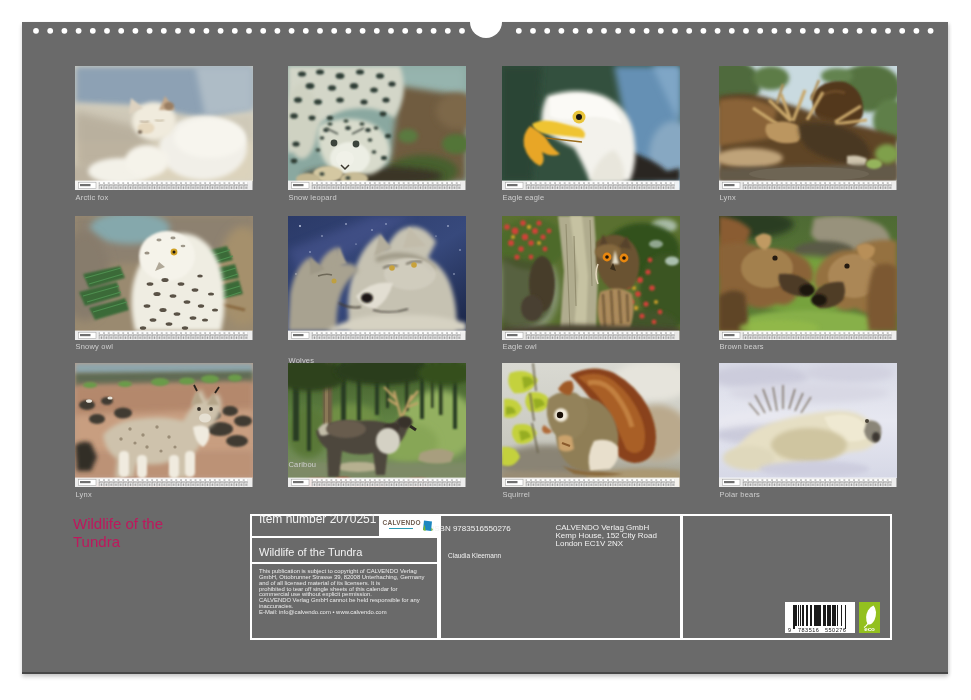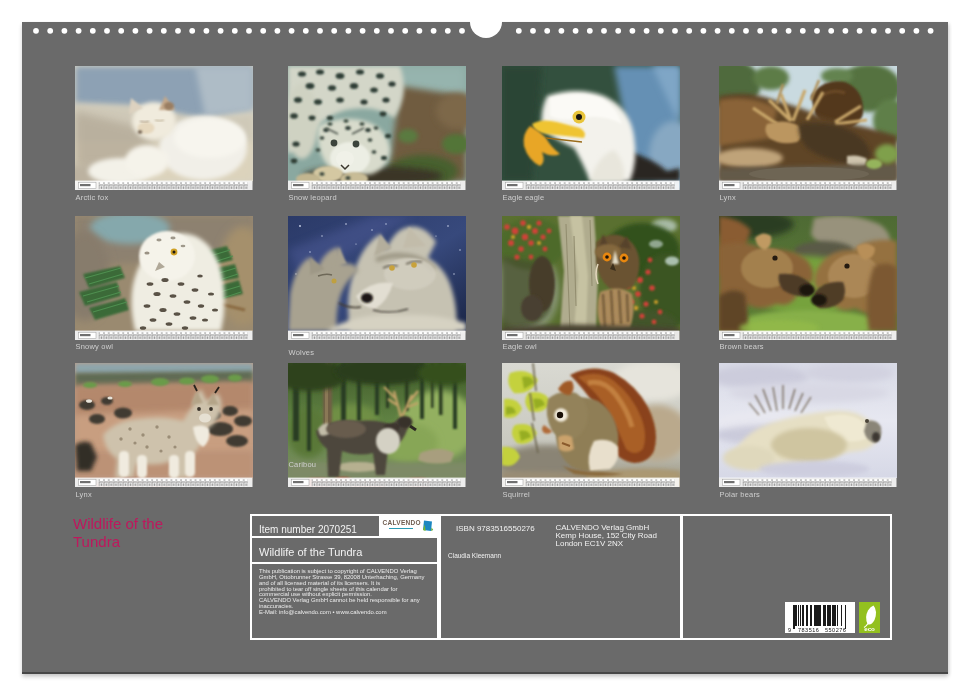--- a/index.html
+++ b/index.html
@@ -381,21 +381,21 @@
 <path d="M51,31 L45,50 L59,48 Z" fill="#a8a290" filter="url(#b1)"></path>
 <circle cx="46" cy="65" r="2.5" fill="#bfa040"></circle>
 <path d="M30,60 Q38,57 44,59" stroke="#6e6858" stroke-width="1.4" fill="none"></path>
 <path d="M51,87 Q61,93 73,91" stroke="#443e34" stroke-width="1.6" fill="none" filter="url(#b1)"></path>
 <path d="M38,115 Q68,97 108,99 Q148,97 178,107 L178,115 Z" fill="#d6d2c2" filter="url(#b2)"></path>
 <rect x="0" y="114.6" width="177.5" height="9.4" fill="#ffffff" opacity="0.88"></rect>
     <rect x="3.5" y="116.2" width="17.5" height="6.2" fill="#fff" stroke="#999" stroke-width="0.5"></rect>
     <rect x="5" y="118" width="10.5" height="2.2" fill="#707070"></rect>
     <rect x="23.5" y="116.2" width="149.5" height="7" fill="url(#days)"></rect>
   </svg>
-<div class="lab" style="left:288.5px;top:348px">Wolves</div>
+<div class="lab" style="left:288.5px;top:356px">Wolves</div>
 <svg class="th" style="left:502.0px;top:215.5px" width="177.5" height="124" viewBox="0 0 177.5 124">
 <rect width="178" height="115" fill="#5a7030"></rect>
 <ellipse cx="162" cy="10" rx="13" ry="7" fill="#b6c8ba" filter="url(#b2)" opacity="0.85"></ellipse>
 <ellipse cx="140" cy="35" rx="38" ry="28" fill="#33511e" filter="url(#b2)"></ellipse>
 <ellipse cx="165" cy="75" rx="28" ry="38" fill="#3a5422" filter="url(#b2)"></ellipse>
 <ellipse cx="140" cy="108" rx="35" ry="14" fill="#42552a" filter="url(#b2)"></ellipse>
 <ellipse cx="25" cy="75" rx="32" ry="42" fill="#8a9878" filter="url(#b3)"></ellipse>
 <ellipse cx="30" cy="28" rx="34" ry="26" fill="#4e6b2a" filter="url(#b2)"></ellipse>
 <ellipse cx="154" cy="28" rx="7" ry="4" fill="#a8bcac" filter="url(#b1)" opacity="0.8"></ellipse>
 <ellipse cx="170" cy="45" rx="7" ry="4.5" fill="#aabfae" filter="url(#b1)"></ellipse>
@@ -680,34 +680,34 @@
 
 <div class="line" style="left:249.5px;top:514px;width:642px;height:2px"></div>
 <div class="line" style="left:249.5px;top:637.5px;width:642px;height:2.5px"></div>
 <div class="line" style="left:249.5px;top:514px;width:2px;height:126px"></div>
 <div class="line" style="left:889.5px;top:514px;width:2px;height:126px"></div>
 <div class="line" style="left:437px;top:514px;width:4px;height:126px"></div>
 <div class="line" style="left:679.5px;top:514px;width:3.5px;height:126px"></div>
 <div class="line" style="left:249.5px;top:535.5px;width:187.5px;height:2.5px"></div>
 <div class="line" style="left:249.5px;top:561.5px;width:187.5px;height:2.5px"></div>
 
-<div class="t" style="left:259px;top:524px;font-size:10px">Item number 2070251</div>
+<div class="t" style="left:259px;top:512px;font-size:12px">Item number 2070251</div>
 <div style="position:absolute;left:378.5px;top:516px;width:58.5px;height:19.5px;background:#fff">
 <div style="position:absolute;left:4px;top:3px;font-size:6.5px;font-weight:bold;color:#6e5b4e;letter-spacing:0.3px">CALVENDO</div>
 <div style="position:absolute;left:10px;top:11.8px;width:24px;height:1.1px;background:#2a9bb5"></div>
 <svg style="position:absolute;left:43.5px;top:4px" width="11.5" height="12.5" viewBox="0 0 11.5 12.5">
 <path d="M2,0.5 L10,1.5 L9,11 L1,10 Z" fill="#1b87c0"></path>
 <path d="M1,10 L3.6,11 L2.8,4.5 Z" fill="#7ab92a"></path>
 <path d="M9,11 L11.2,10 L9.6,7.5 Z" fill="#5aa832"></path>
 </svg>
 </div>
 <div class="t" style="left:259px;top:545.5px;font-size:11px">Wildlife of the Tundra</div>
 <div class="t" style="left:259px;top:569px;font-size:5.9px;line-height:5.85px;color:#ececec">This publication is subject to copyright of CALVENDO Verlag<br>GmbH, Ottobrunner Strasse 39, 82008 Unterhaching, Germany<br>and of all licensed material of its licensers. It is<br>prohibited to tear off single sheets of this calendar for<br>commercial use without explicit permission.<br>CALVENDO Verlag GmbH cannot be held responsible for any<br>inaccuracies.<br>E-Mail: info@calvendo.com • www.calvendo.com</div>
 
-<div class="t" style="left:456px;top:524px;font-size:8px">ISBN 9783516550276</div>
+<div class="t" style="left:432px;top:524px;font-size:8px">ISBN 9783516550276</div>
 <div class="t" style="left:448px;top:551.5px;font-size:6.5px">Claudia Kleemann</div>
 <div class="t" style="left:555.5px;top:523.5px;font-size:8px;line-height:8.4px">CALVENDO Verlag GmbH<br>Kemp House, 152 City Road<br>London EC1V 2NX</div>
 
 <svg style="position:absolute;left:785px;top:601.5px" width="70" height="31.5">
     <rect width="70" height="31.5" fill="#fff"></rect>
     <g shape-rendering="crispEdges">
       <rect x="8.00" y="2.5" width="0.57" height="24.0" fill="#1a1a1a"></rect>
       <rect x="9.14" y="2.5" width="0.57" height="24.0" fill="#1a1a1a"></rect>
       <rect x="10.28" y="2.5" width="1.71" height="21.0" fill="#1a1a1a"></rect>
       <rect x="12.56" y="2.5" width="1.14" height="21.0" fill="#1a1a1a"></rect>

